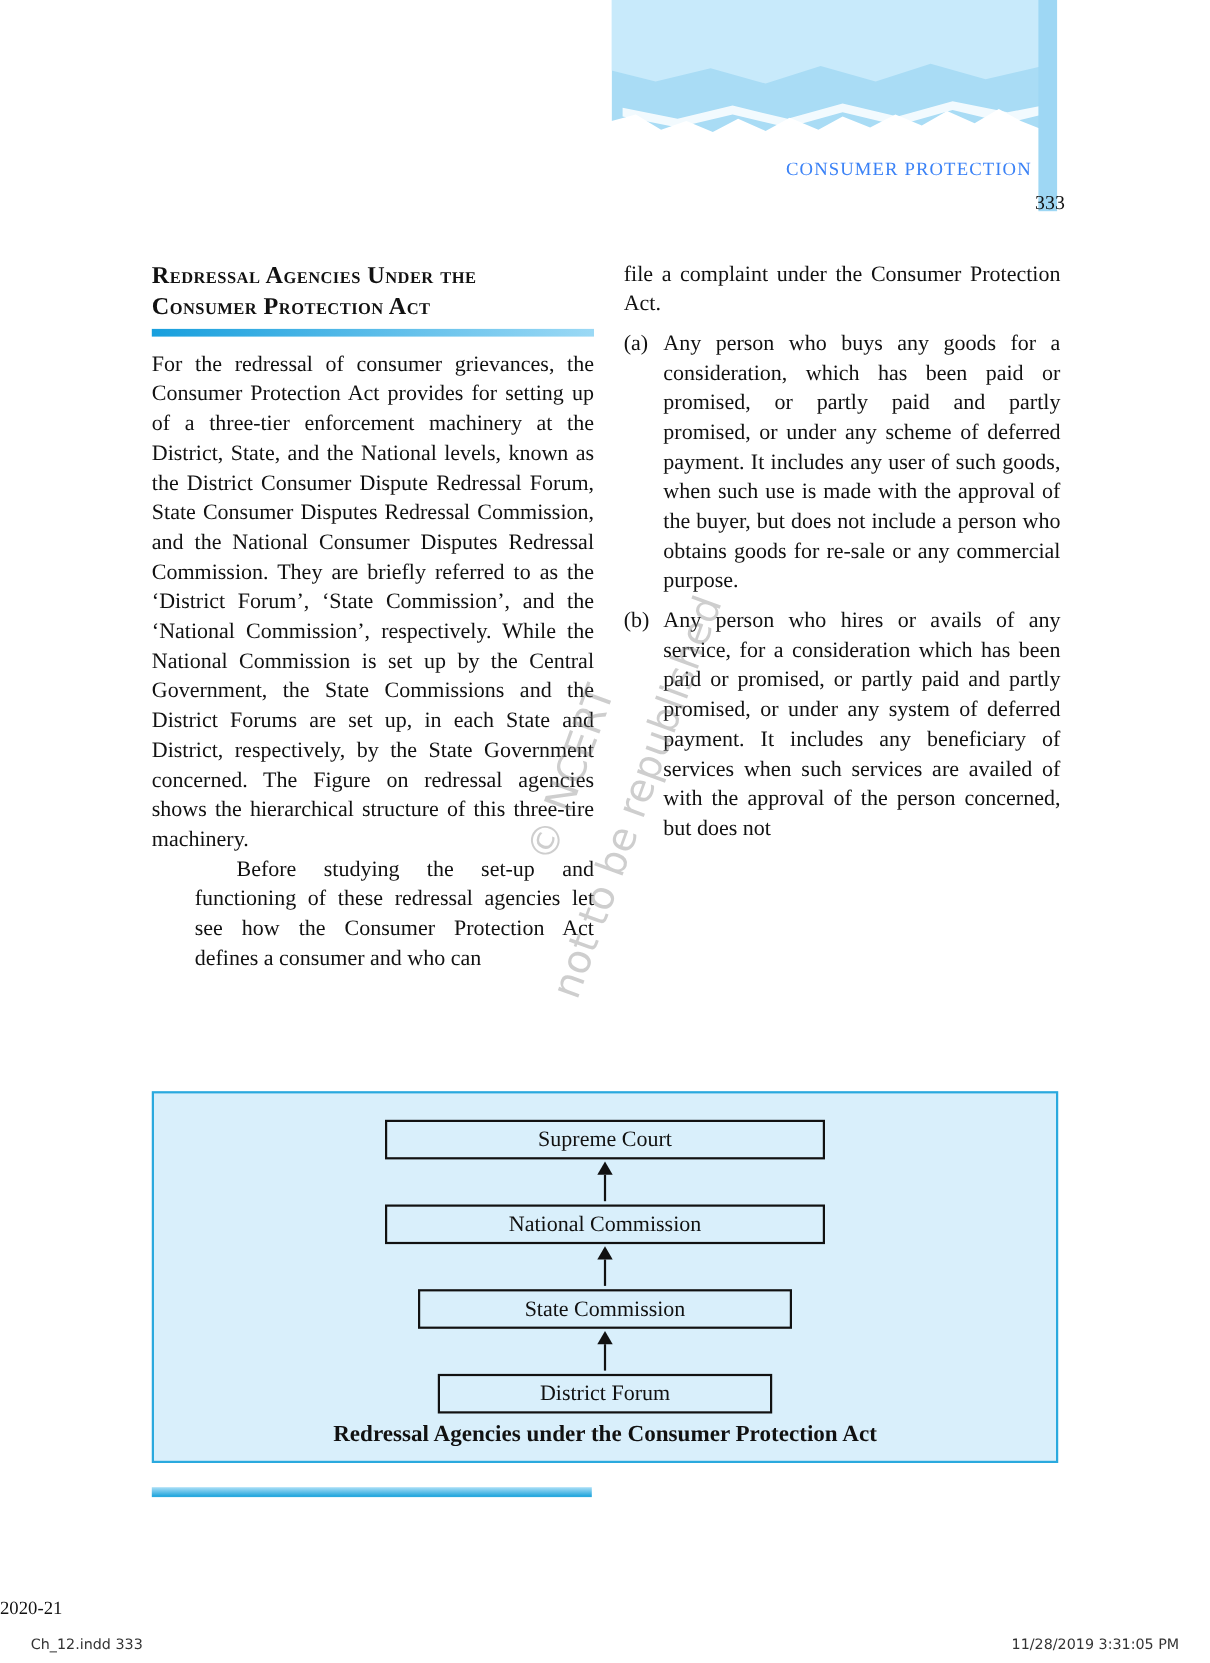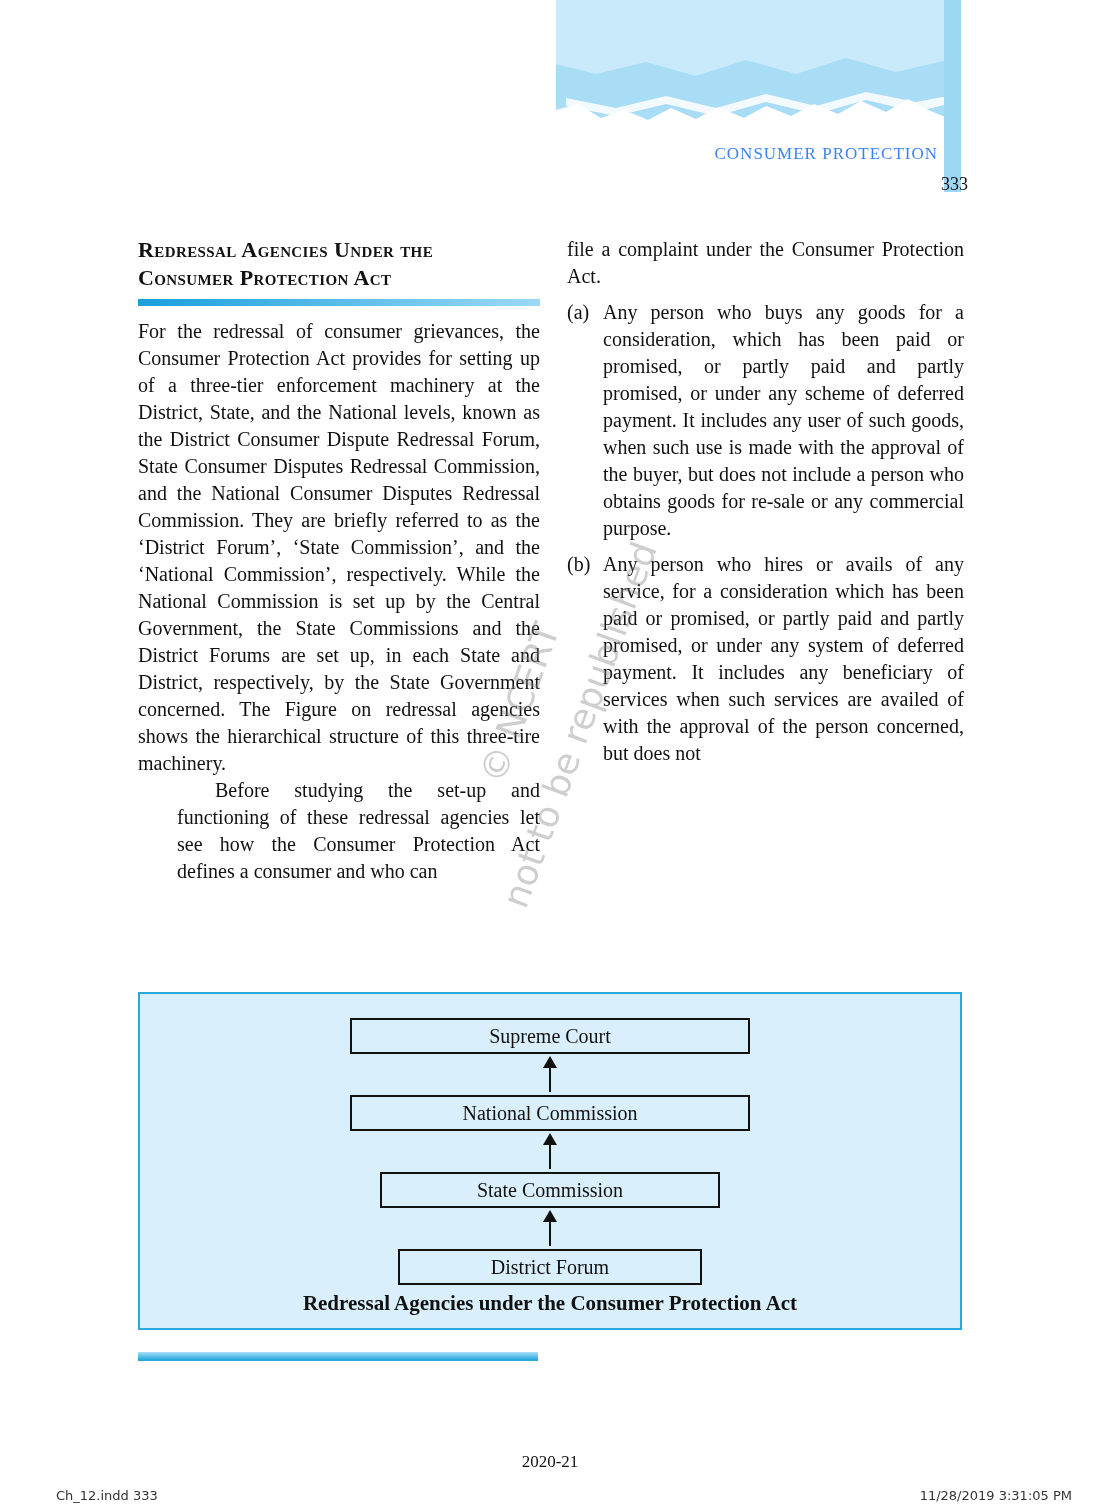--- a/index.html
+++ b/index.html
@@ -38,22 +38,22 @@
     font-size:20px; background:transparent; }
   .w1 { width:400px; } .w2 { width:400px; } .w3 { width:340px; } .w4 { width:304px; }
   .arrow { position:relative; width:2px; height:24px; background:#111; margin:14px 0 3px 0; }
   .arrow::before { content:""; position:absolute; top:-12px; left:-6px;
     border-left:7px solid transparent; border-right:7px solid transparent; border-bottom:12px solid #111; }
   .fig-caption { margin-top:6px; font-weight:bold; font-size:21px; }
 
   .footer-bar { position:absolute; top:1352px; left:138px; width:400px; height:9px;
     background:linear-gradient(180deg,#aadff7 0%,#2aa9de 85%); }
 
-  .footer-year { position:absolute; top:1452px; left:0; width:1100px; text-align:center; font-size:17px; }
-  .print-meta { position:absolute; top:1488px; font-family:"DejaVu Sans", sans-serif; font-size:13px; color:#333;margin-left:28px; }
+  .footer-year { position:absolute; top:1452px; left:0; width:1100px; font-size:17px; }
+  .print-meta { position:absolute; top:1488px; font-family:"DejaVu Sans", sans-serif; font-size:13px; color:#333; }
   .print-meta.left { left:28px; }
   .print-meta.right { right:28px; text-align:right; }
 
   .watermark { position:absolute; left:330px; top:650px; width:440px; text-align:center;
     transform:rotate(-70deg); transform-origin:center;
     font-family:"DejaVu Sans", sans-serif; font-size:36px; line-height:64px;
     color:#7f7f7f; opacity:0.38; pointer-events:none; }
 </style>
 </head>
 <body>

